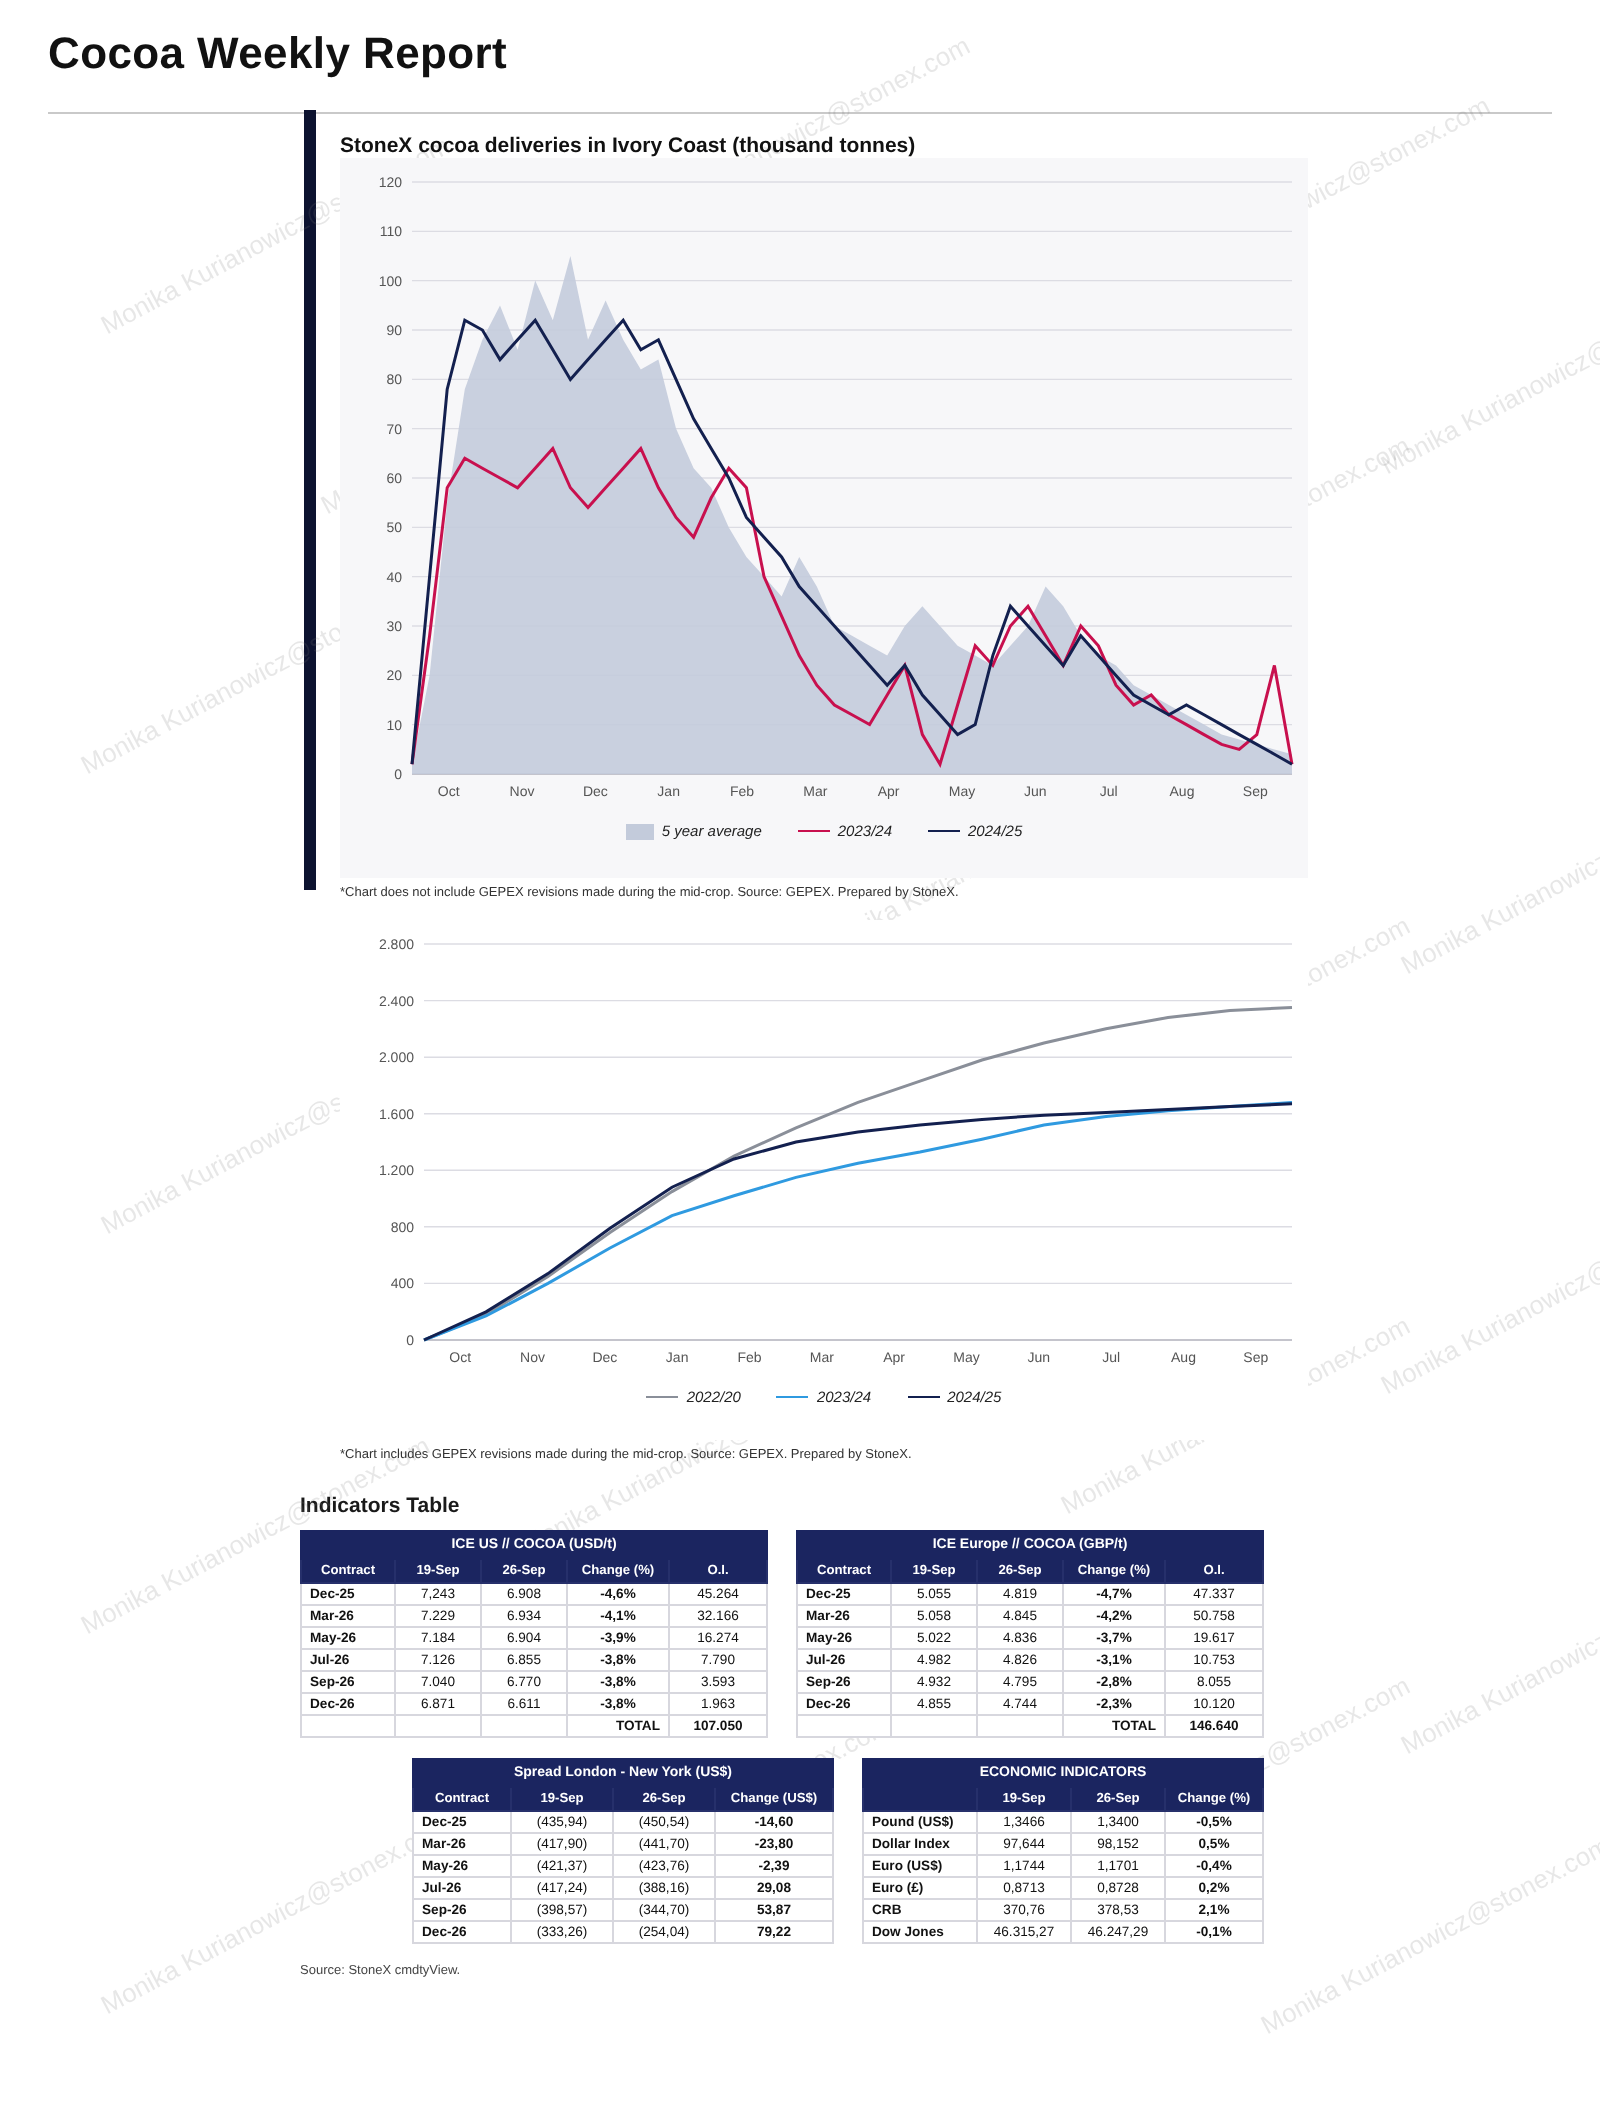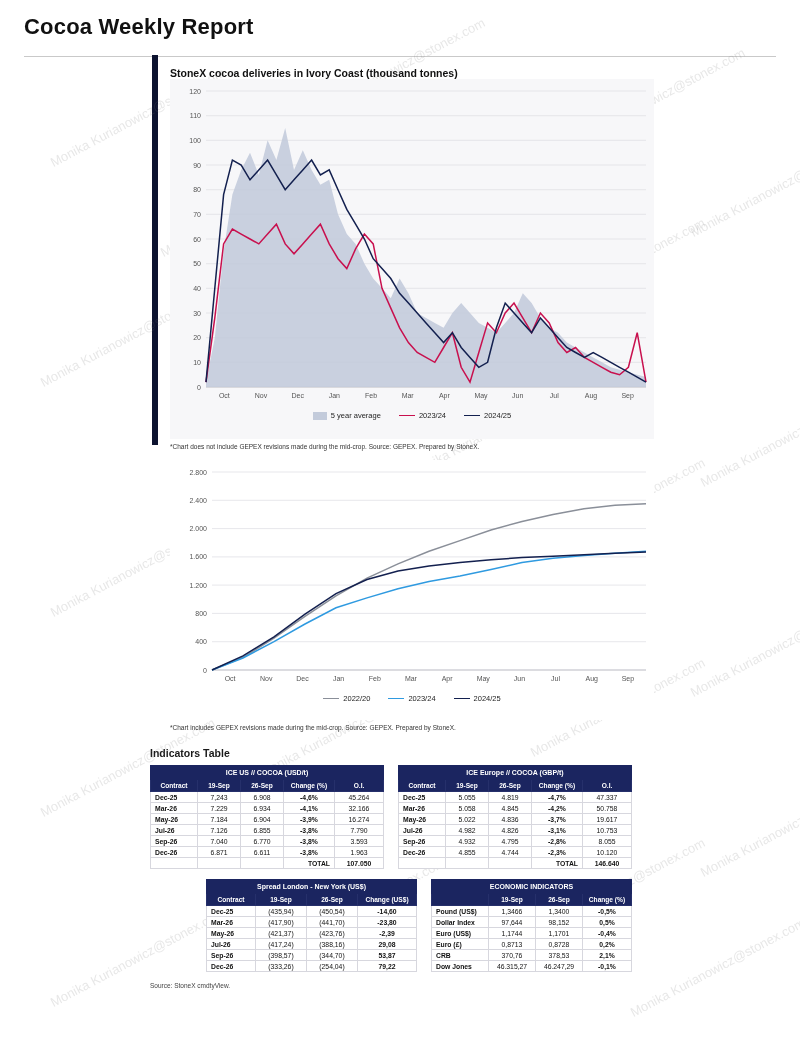--- a/index.html
+++ b/index.html
@@ -69,21 +69,21 @@
   .panel2{
     position:relative;
     margin-left:146px;
     width:484px;height:260px;
     background:#ffffff;
   }
   .plot-svg{display:block;}
 
   .legend{
     display:flex;justify-content:center;align-items:center;gap:18px;
-    font-size:7.5px;color:#222;margin-top:2px;
+    font-size:7.5px;color:#222;margin-top:2px;font-style:italic;
   }
   .legend .li{display:flex;align-items:center;gap:4px;}
   .swatch-area{width:14px;height:8px;background:#c3cbdb;display:inline-block;}
   .swatch-line{width:16px;height:0;border-top:1.6px solid #000;display:inline-block;}
 
   
   .ind-title{
     font-size:10.5px;font-weight:bold;margin:0 0 6px 150px;
   }
   .tables-wrap{position:relative;margin-left:150px;width:640px;}

